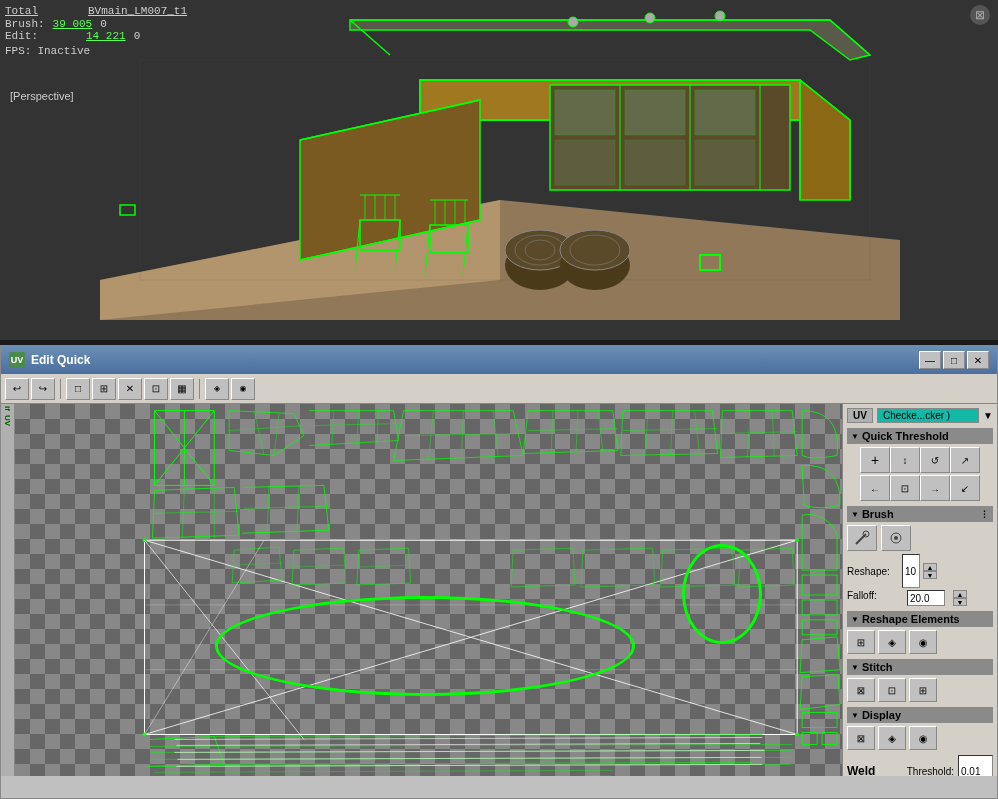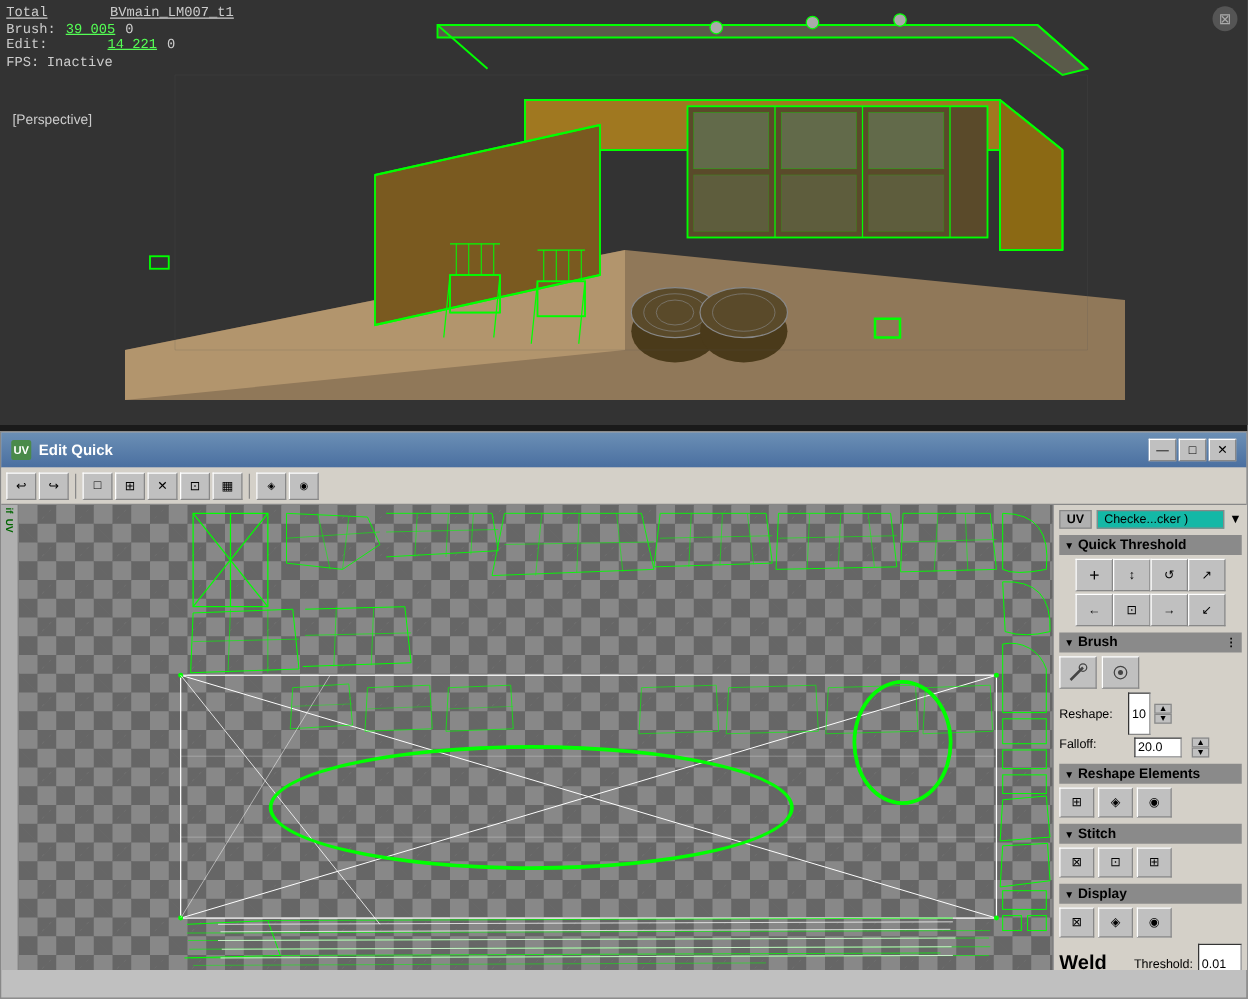--- a/index.html
+++ b/index.html
@@ -643,19 +643,19 @@
         <span>Display</span>
       </div>
 
       <div style="display:flex; gap:3px; margin:3px 0;">
         <div style="width:28px; height:24px; background:#c0c0c0; border:1px solid #888; border-top-color:#fff; border-left-color:#fff; display:flex;align-items:center;justify-content:center; font-size:10px; cursor:pointer;">⊠</div>
         <div style="width:28px; height:24px; background:#c0c0c0; border:1px solid #888; border-top-color:#fff; border-left-color:#fff; display:flex;align-items:center;justify-content:center; font-size:10px; cursor:pointer;">◈</div>
         <div style="width:28px; height:24px; background:#c0c0c0; border:1px solid #888; border-top-color:#fff; border-left-color:#fff; display:flex;align-items:center;justify-content:center; font-size:10px; cursor:pointer;">◉</div>
       </div>
 
       <div style="display:flex; align-items:center; margin:5px 0 2px; gap:4px;">
-        <span style="font-size:16px; font-weight:bold;">Weld</span>
+        <span style="font-size:12px; font-weight:bold;">Weld</span>
         <span style="font-size:10px; flex:1; text-align:right;">Threshold:</span>
         <input type="text" value="0.01" style="width: 35px; height: 32px; font-size: 10px; border: 1px inset rgb(136, 136, 136); padding: 0px 2px;">
       </div>
     </div>
   </div>
 </div>
 
 </body></html>

